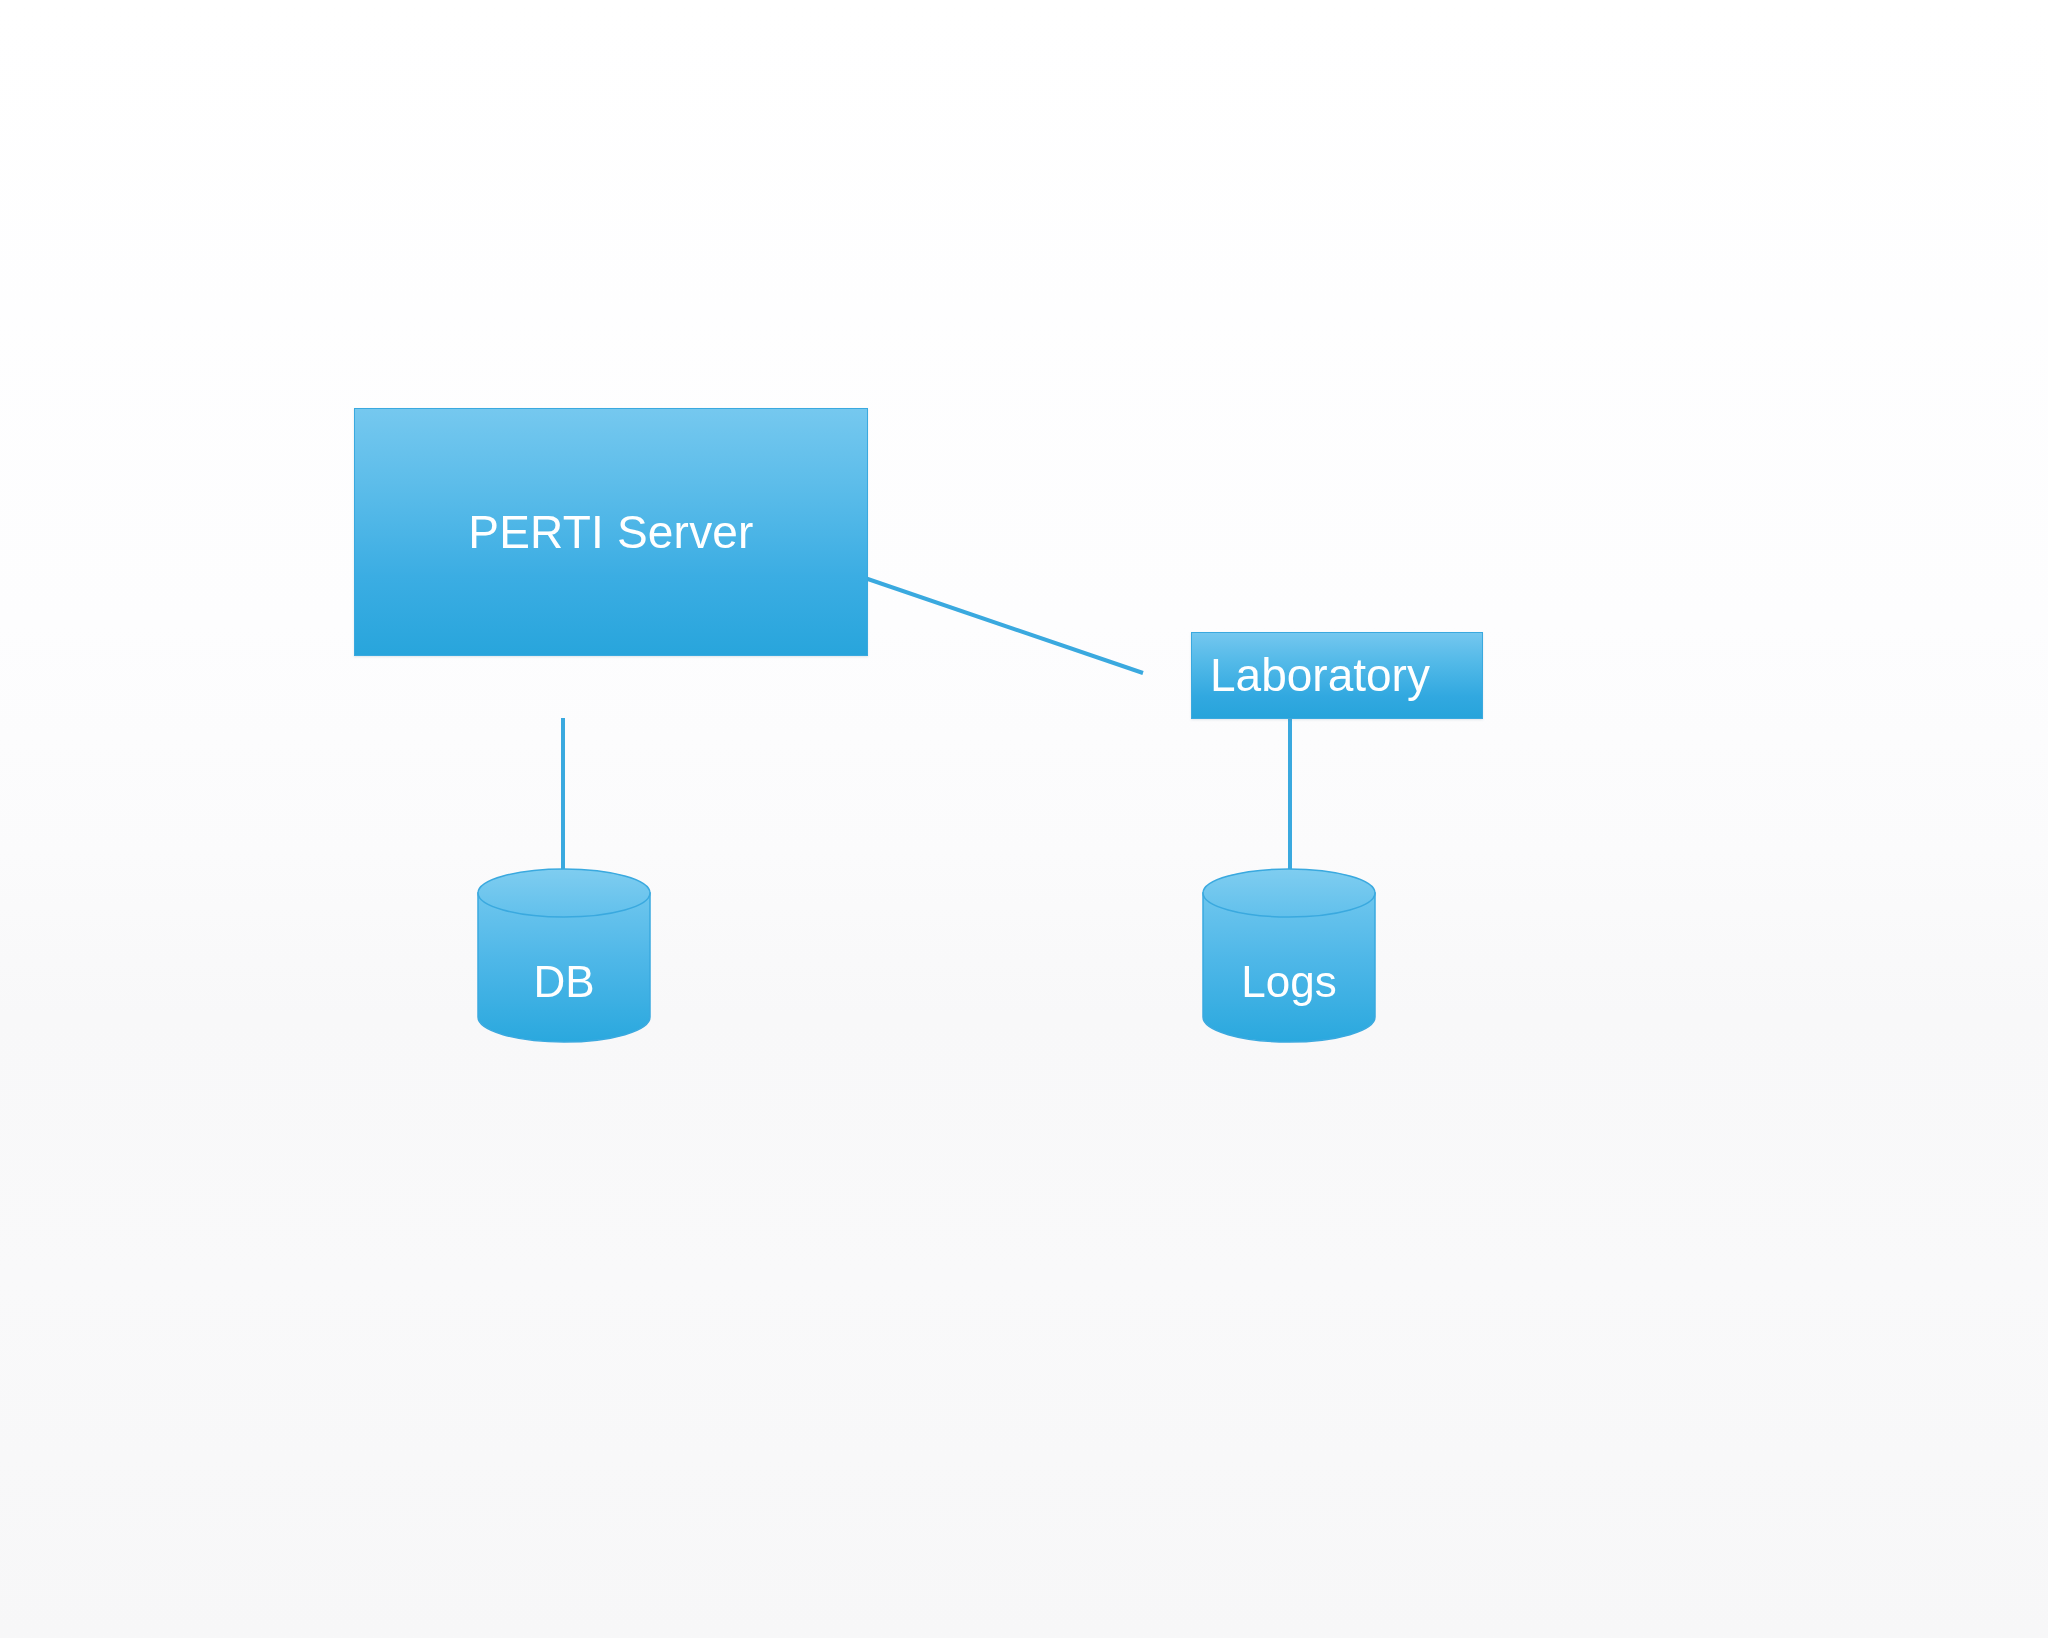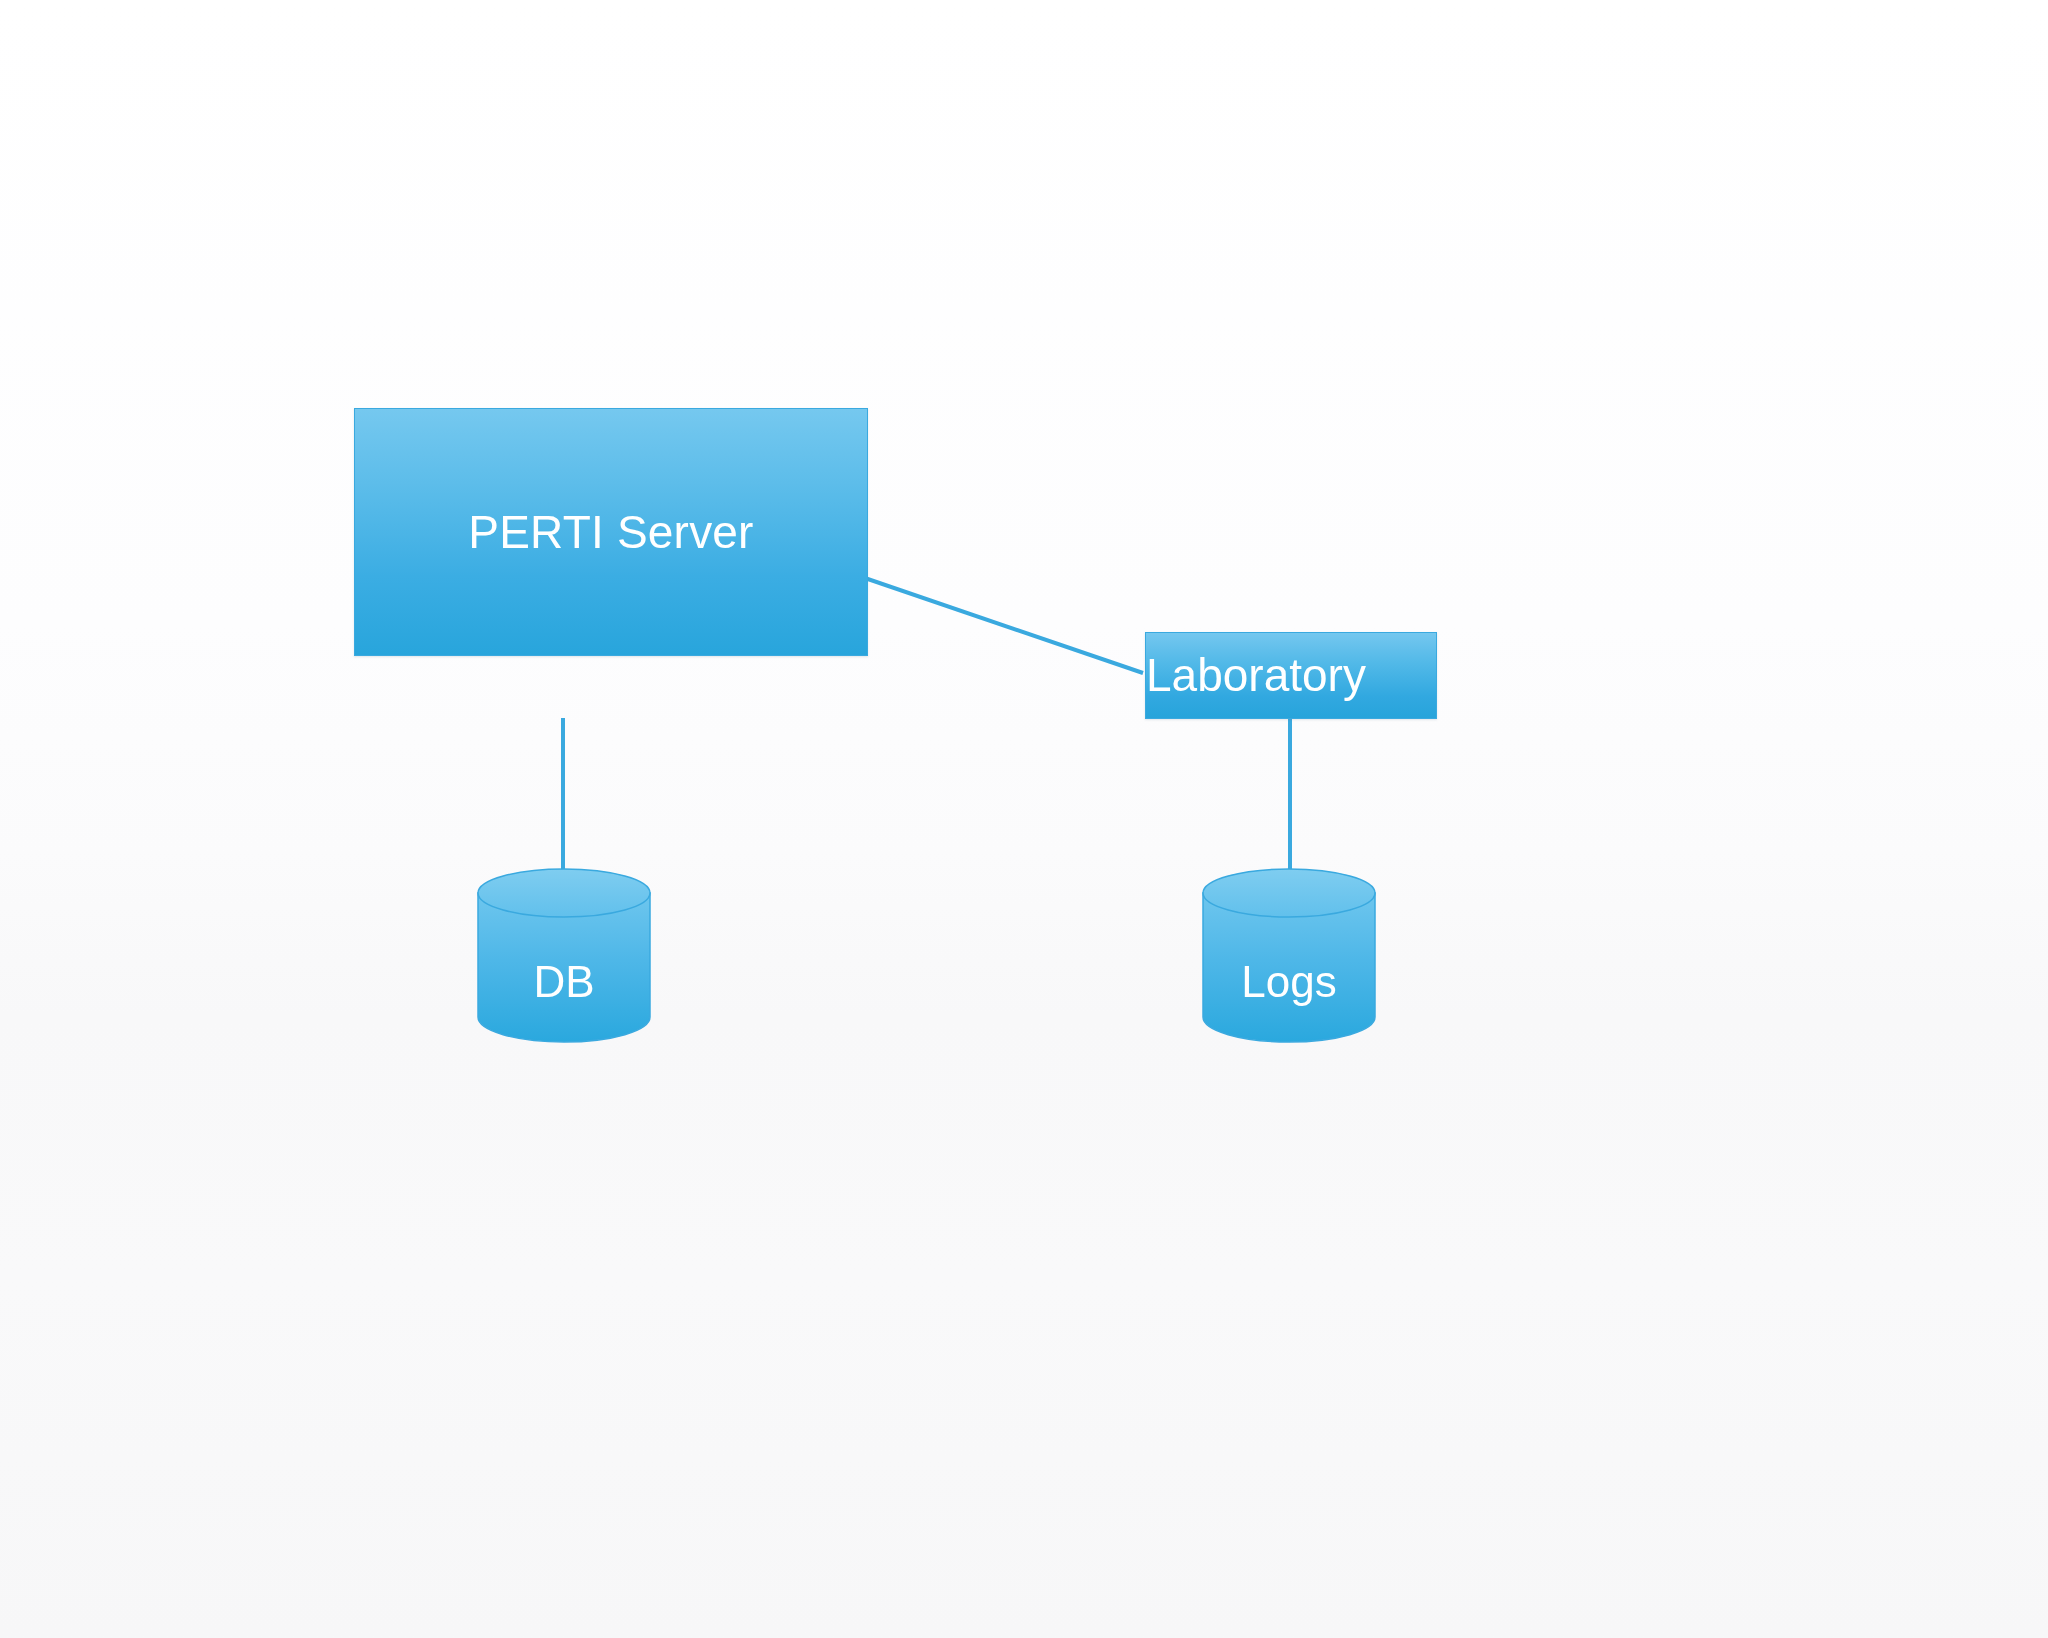--- a/index.html
+++ b/index.html
@@ -78,27 +78,28 @@
   }
   #your-app .node-label {
     color: #000000;
     font-size: 46px;
     position: relative;
     top: -4px;
   }
 
   
   #laboratory {
-    left: 1145px;
+    left: 1191px;
     top: 632px;
     width: 292px;
     height: 87px;
     background: linear-gradient(180deg, #74c7ef 0%, #52b9e8 35%, #31a8e0 75%, #27a4db 100%);
     border: 1px solid #3aa9df;
     justify-content: flex-start;
+    padding-left: 18px;
     box-shadow: 0 1px 2px rgba(90, 120, 140, 0.16);
   }
   #laboratory .node-label {
     color: #ffffff;
     font-size: 46px;
   }
 
   
   .cylinder {
     position: absolute;

